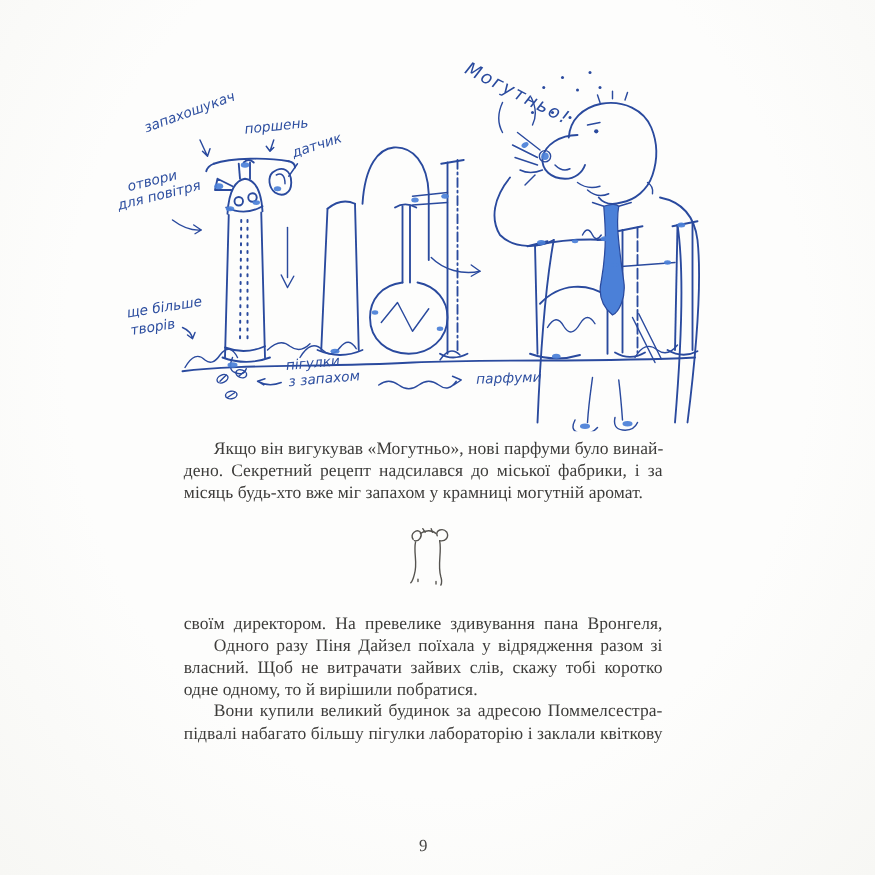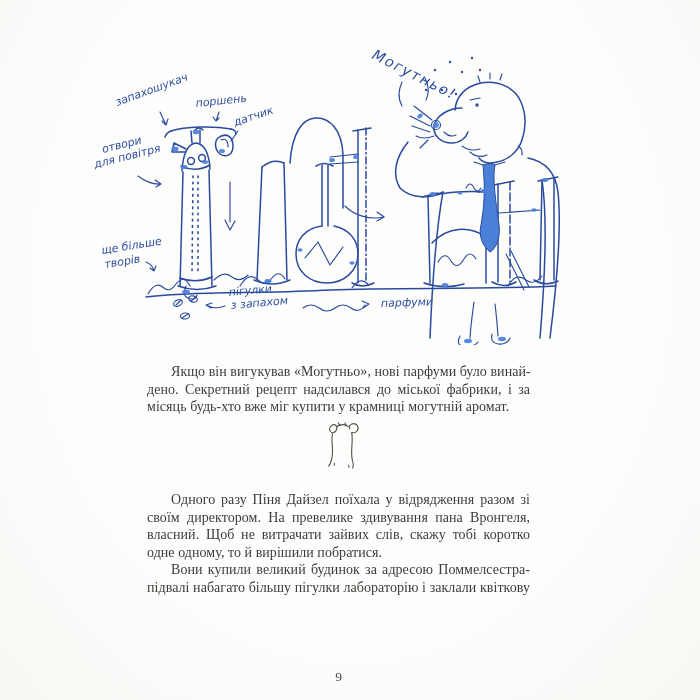--- a/index.html
+++ b/index.html
@@ -11,21 +11,21 @@
   }
   .illustration{position:absolute;left:85px;top:35px;width:500px;height:310px;}
   .ink{stroke:#2a4a9e;fill:none;stroke-width:1.5;stroke-linecap:round;stroke-linejoin:round;}
   .ink2{stroke:#2a4a9e;fill:none;stroke-width:1.15;stroke-linecap:round;stroke-linejoin:round;}
   .dots{stroke:#2a4a9e;fill:none;stroke-width:1.6;stroke-linecap:round;stroke-dasharray:1.6 4.6;}
   .acc{fill:#4b80d8;stroke:none;opacity:.92;}
   .inkdot{fill:#2a4a9e;stroke:none;}
   .hand{font:italic 11px "DejaVu Sans", sans-serif;fill:#2e4fa0;}
   .hand-big{font:italic 14.5px "DejaVu Sans", sans-serif;fill:#294a9e;letter-spacing:1.5px;}
   .textcol{position:absolute;left:147px;width:383px;}
-  .p1{top:351px;margin-top:12px;}
+  .p1{top:351px;}
   .p23{top:491px;}
   .line{height:17.5px;line-height:17.5px;font-size:14px;text-align:justify;text-align-last:justify;white-space:nowrap;letter-spacing:.05px;}
   .line.last{text-align:left;text-align-last:auto;}
   .indent{text-indent:24px;}
   .doodle{position:absolute;left:314px;top:421px;width:60px;height:50px;}
   .gray{stroke:#55534f;fill:none;stroke-width:1.15;stroke-linecap:round;stroke-linejoin:round;}
   .pagenum{position:absolute;left:147px;top:669px;width:383px;text-align:center;font-size:13.5px;color:#474645;}
 </style>
 </head>
 <body>
@@ -209,40 +209,40 @@
         <path class="ink2" d="M303,308 q8,-6 16,0 t16,0 t16,0 t14,-3 M369,304 L362,301 M369,304 L363,308"></path>
         <text class="hand" transform="translate(381,307) rotate(-2)">парфуми</text>
         <text class="hand-big" transform="translate(371,58) rotate(27)">Могутньо!</text>
       </g>
     </svg>
   </div>
 
   <div class="textcol p1">
     <div class="line indent">Якщо він вигукував «Могутньо», нові парфуми було винай-</div>
     <div class="line">дено. Секретний рецепт надсилався до міської фабрики, і за</div>
-    <div class="line last">місяць будь-хто вже міг купити у крамниці могутній аромат.</div>
+    <div class="line last">місяць будь-хто вже міг запахом у крамниці могутній аромат.</div>
   </div>
 
   <div class="doodle">
     <svg width="60" height="50" viewBox="0 0 56 52">
       <g class="gray">
         <path d="M14,11 C11,6 17,2 20,5 C22,8 19,13 15,12"></path>
         <path d="M34,8 C32,3 39,1 42,5 C44,9 41,13 36,12"></path>
         <path d="M20,6 C24,3 30,3 33,6"></path>
         <path d="M22,2 L24,5 M29,2 L30,5"></path>
         <path d="M16,13 C14,22 18,30 15,40 C14,44 13,46 12,47"></path>
         <path d="M36,12 C38,22 34,32 37,42 C38,45 38,47 37,49"></path>
         <path d="M18,44 L18,46 M33,46 L33,48"></path>
       </g>
     </svg>
   </div>
 
   <div class="textcol p23">
+    <div class="line">своїм директором. На превелике здивування пана Вронгеля,</div>
     <div class="line indent">Одного разу Піня Дайзел поїхала у відрядження разом зі</div>
-    <div class="line">своїм директором. На превелике здивування пана Вронгеля,</div>
     <div class="line">власний. Щоб не витрачати зайвих слів, скажу тобі коротко</div>
     <div class="line last">одне одному, то й вирішили побратися.</div>
     <div class="line indent">Вони купили великий будинок за адресою Поммелсестра-</div>
     <div class="line">підвалі набагато більшу пігулки лабораторію і заклали квіткову</div>
   </div>
 
   <div class="pagenum">9</div>
 
 </main>
 

